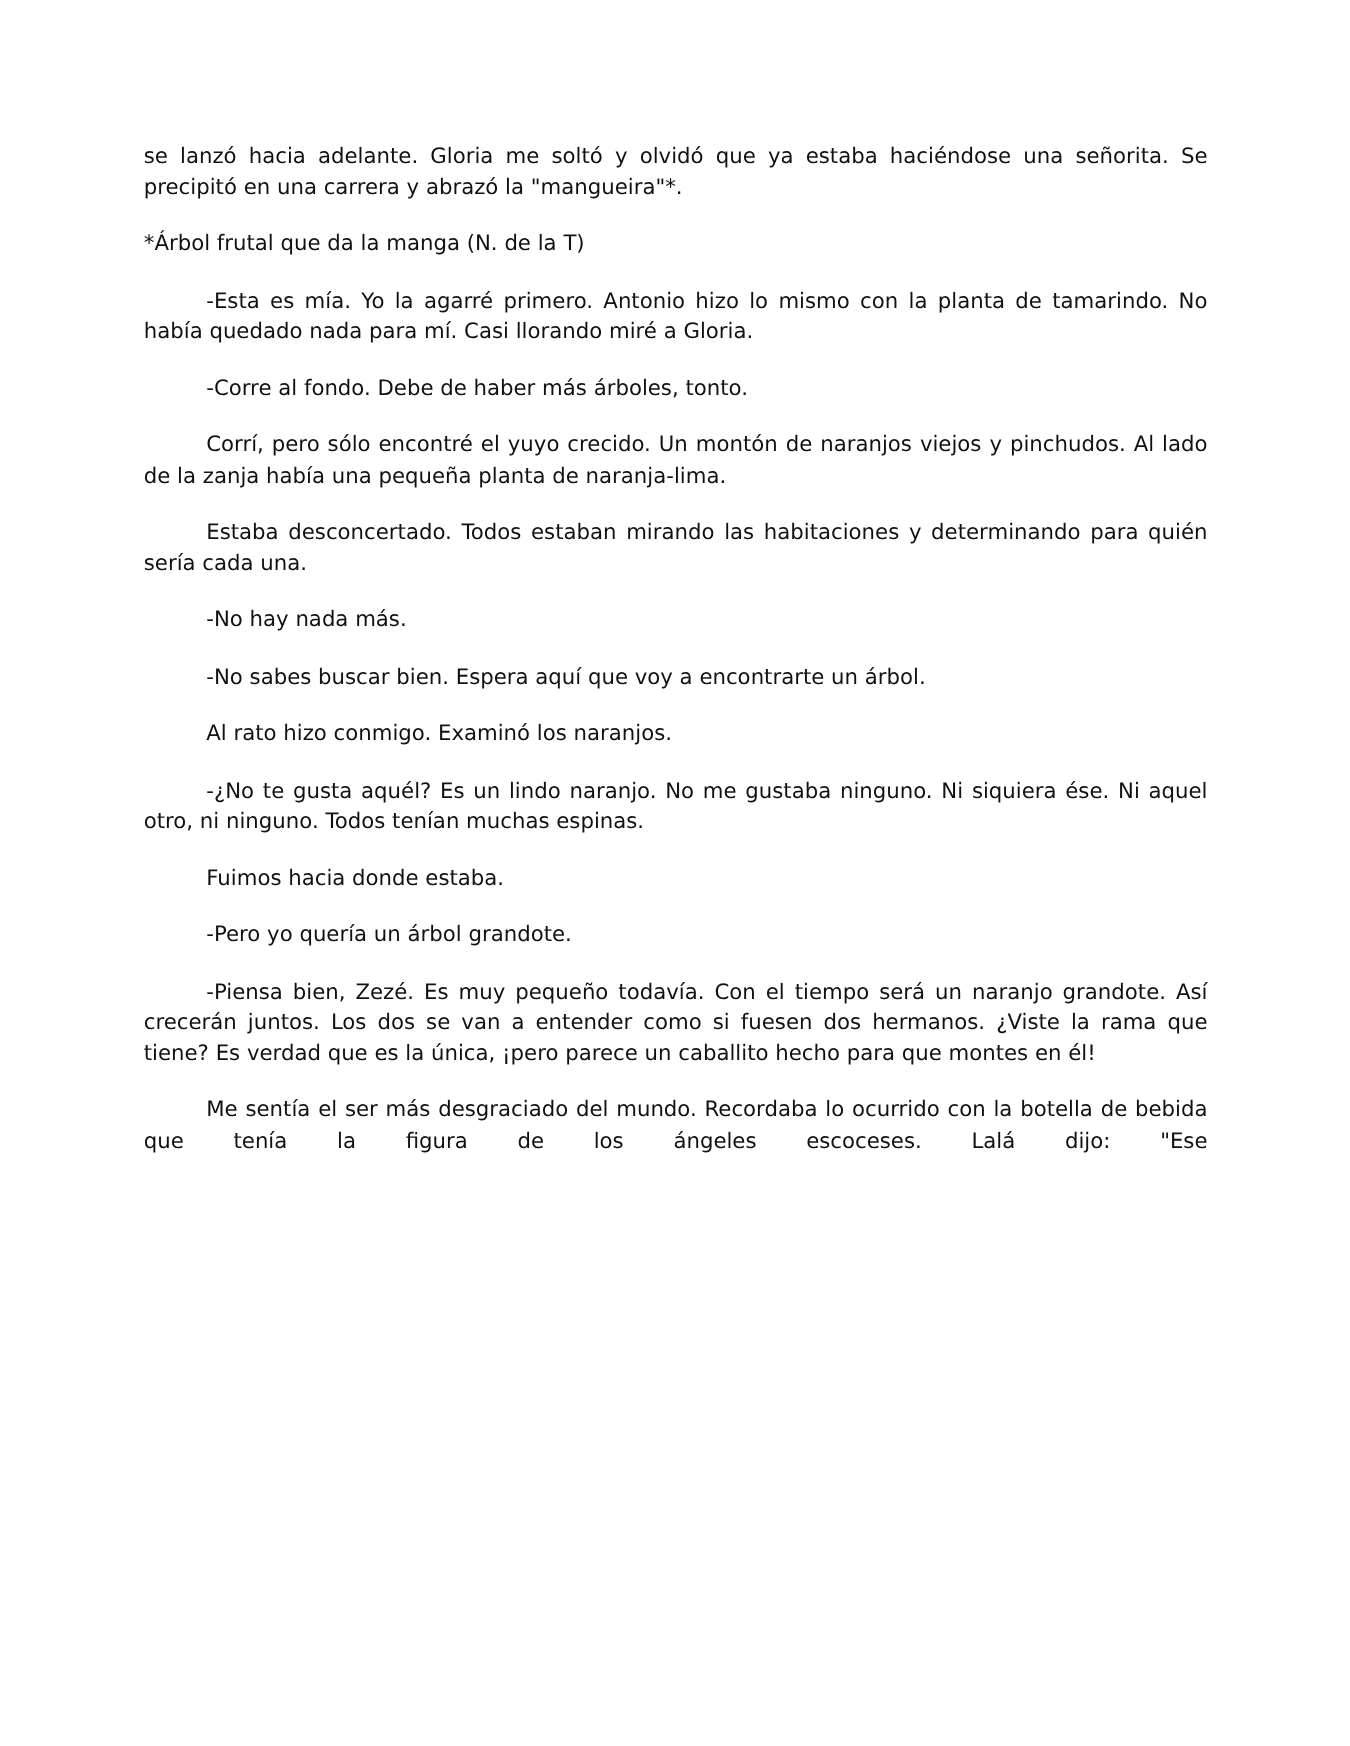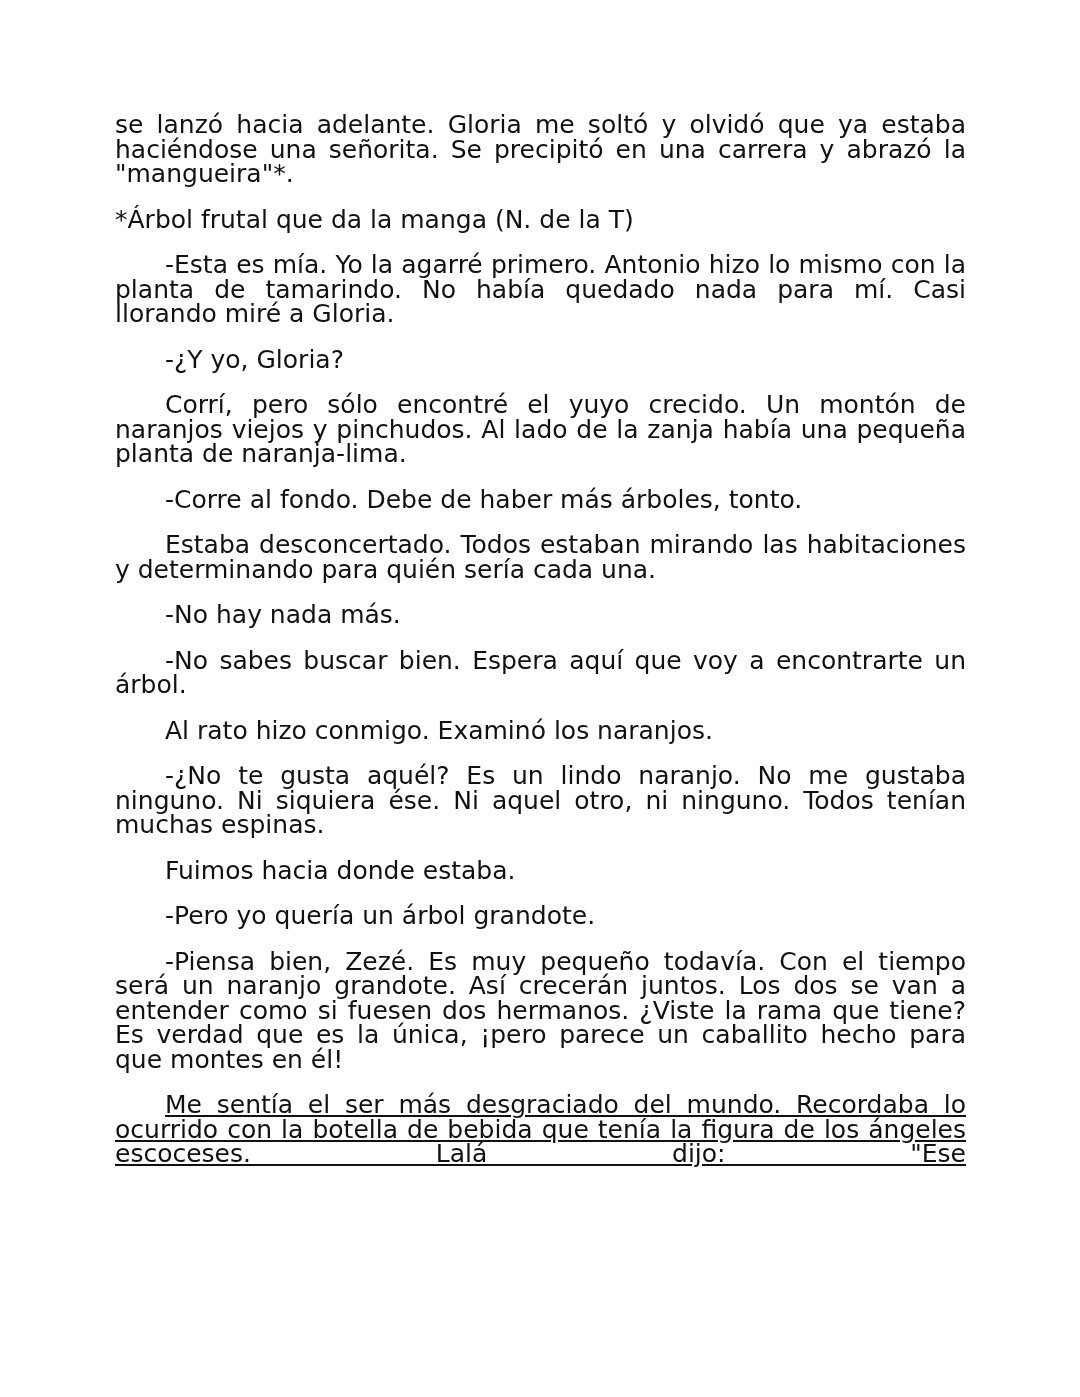--- a/index.html
+++ b/index.html
@@ -12,47 +12,45 @@
       height: 1397px;
       position: relative;
       overflow: hidden;
     }
     .page {
       position: absolute;
       left: 115px;
       top: 113px;
       width: 851px;
       font-family: "DejaVu Sans", sans-serif;
-      font-size: 25px;
+      font-size: 17px;
       line-height: 24.5px;
       color: #111111;
     }
     .para {
       margin: 0 0 21px 0;
       text-align: justify;
       text-indent: 50px;
     }
     .para.noindent {
       text-indent: 0;
     }
     .para.last {
       text-align-last: justify;
-      text-decoration: underline;
     }
   </style>
 </head>
 <body>
 
 <div class="page">
   <p class="para noindent">se lanzó hacia adelante. Gloria me soltó y olvidó que ya estaba haciéndose una señorita. Se precipitó en una carrera y abrazó la "mangueira"*.</p>
   <p class="para noindent">*Árbol frutal que da la manga (N. de la T)</p>
   <p class="para">-Esta es mía. Yo la agarré primero. Antonio hizo lo mismo con la planta de tamarindo. No había quedado nada para mí. Casi llorando miré a Gloria.</p>
-  <p class="para">-¿Y yo, Gloria?</p>
+  <p class="para">-Corre al fondo. Debe de haber más árboles, tonto.</p>
   <p class="para">Corrí, pero sólo encontré el yuyo crecido. Un montón de naranjos viejos y pinchudos. Al lado de la zanja había una pequeña planta de naranja-lima.</p>
-  <p class="para">-Corre al fondo. Debe de haber más árboles, tonto.</p>
   <p class="para">Estaba desconcertado. Todos estaban mirando las habitaciones y determinando para quién sería cada una.</p>
   <p class="para">-No hay nada más.</p>
   <p class="para">-No sabes buscar bien. Espera aquí que voy a encontrarte un árbol.</p>
   <p class="para">Al rato hizo conmigo. Examinó los naranjos.</p>
   <p class="para">-¿No te gusta aquél? Es un lindo naranjo. No me gustaba ninguno. Ni siquiera ése. Ni aquel otro, ni ninguno. Todos tenían muchas espinas.</p>
   <p class="para">Fuimos hacia donde estaba.</p>
   <p class="para">-Pero yo quería un árbol grandote.</p>
   <p class="para">-Piensa bien, Zezé. Es muy pequeño todavía. Con el tiempo será un naranjo grandote. Así crecerán juntos. Los dos se van a entender como si fuesen dos hermanos. ¿Viste la rama que tiene? Es verdad que es la única, ¡pero parece un caballito hecho para que montes en él!</p>
   <p class="para last">Me sentía el ser más desgraciado del mundo. Recordaba lo ocurrido con la botella de bebida que tenía la figura de los ángeles escoceses. Lalá dijo: "Ese</p>
 </div>

